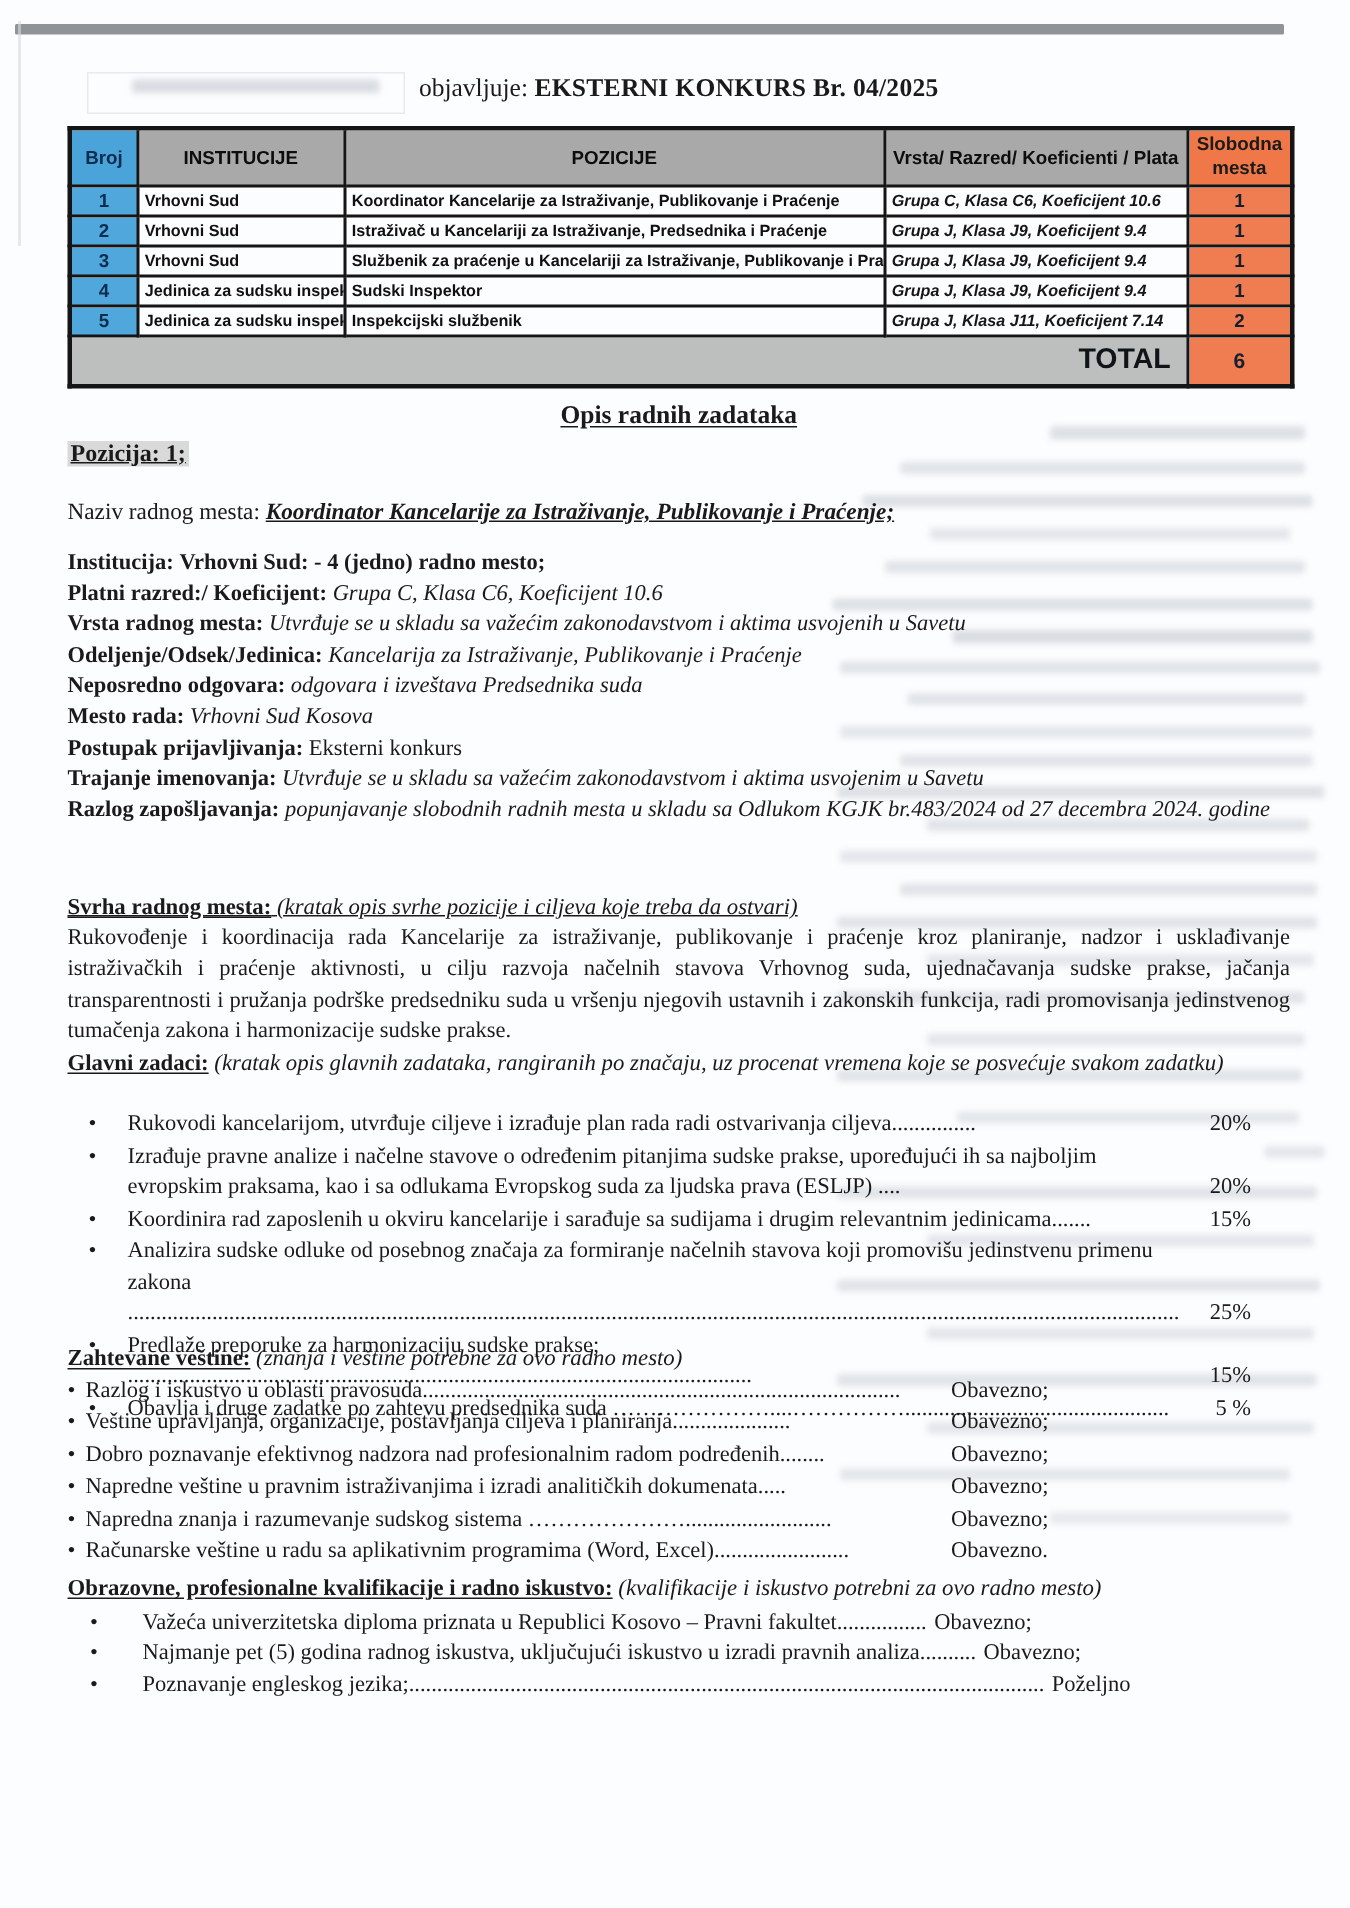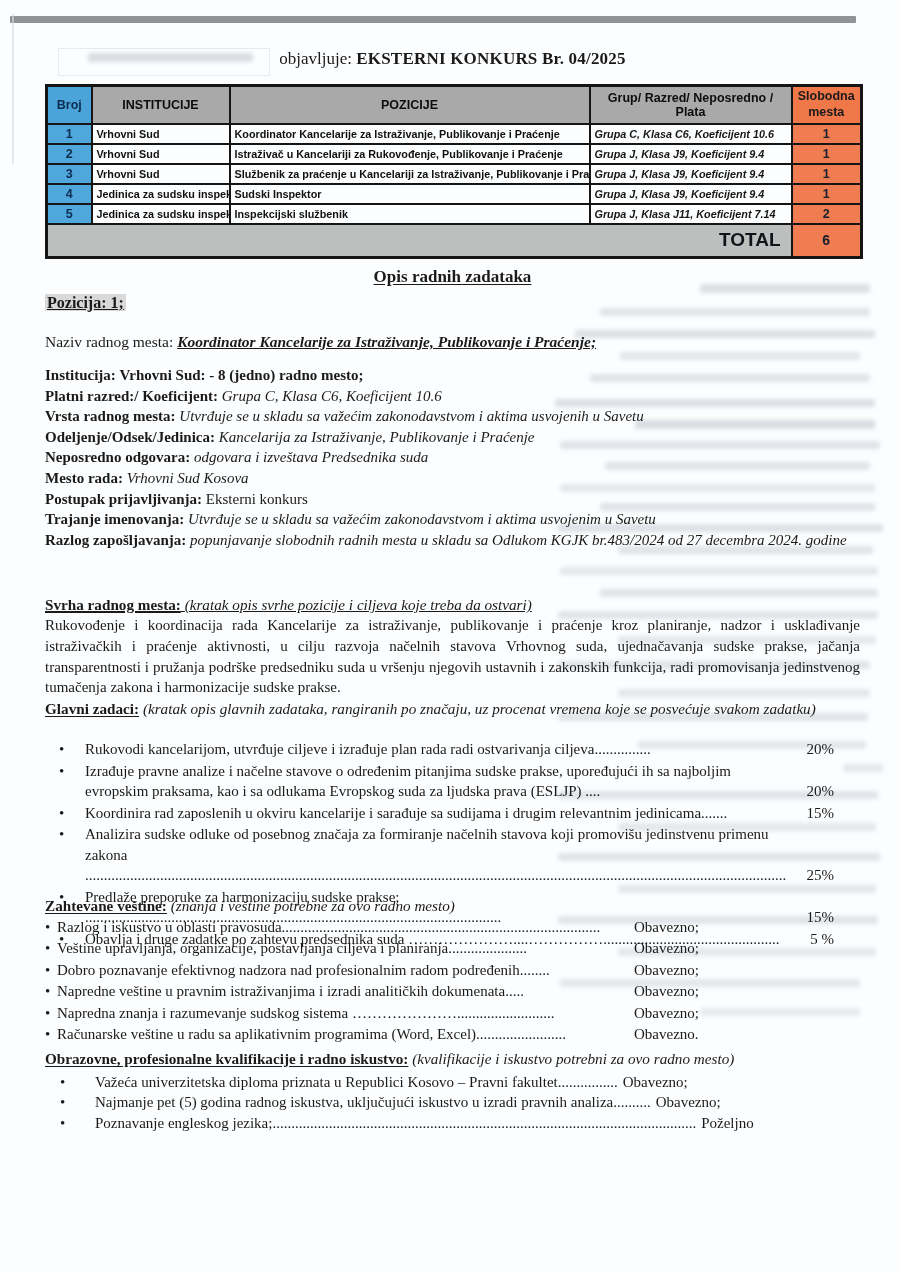--- a/index.html
+++ b/index.html
@@ -143,36 +143,36 @@
           <col style="width:138px">
           <col style="width:360px">
         <col style="width:202px">
           <col style="width:70px">
       </colgroup>
       <thead>
         <tr class="hdr">
           <th class="h-blue">Broj</th>
           <th class="h-gray">INSTITUCIJE</th>
           <th class="h-gray">POZICIJE</th>
-          <th class="h-gray">Grup/ Razred/ Neposredno / Plata</th>
+          <th class="h-gray">Vrsta/ Razred/ Koeficienti / Plata</th>
           <th class="h-orange">Slobodna mesta</th>
         </tr>
       </thead>
       <tbody id="t-rows">
           <tr class="row">
             <td class="c-broj">1</td>
             <td class="c-inst">Vrhovni Sud</td>
             <td class="c-poz">Koordinator Kancelarije za Istraživanje, Publikovanje i Praćenje</td>
             <td class="c-grp">Grupa C, Klasa C6, Koeficijent 10.6</td>
             <td class="c-free">1</td>
           </tr>
           <tr class="row">
             <td class="c-broj">2</td>
             <td class="c-inst">Vrhovni Sud</td>
-            <td class="c-poz">Istraživač u Kancelariji za Rukovođenje, Publikovanje i Praćenje</td>
+            <td class="c-poz">Istraživač u Kancelariji za Istraživanje, Predsednika i Praćenje</td>
             <td class="c-grp">Grupa J, Klasa J9, Koeficijent 9.4</td>
             <td class="c-free">1</td>
           </tr>
           <tr class="row">
             <td class="c-broj">3</td>
             <td class="c-inst">Vrhovni Sud</td>
             <td class="c-poz">Službenik za praćenje u Kancelariji za Istraživanje, Publikovanje i Praćenje</td>
             <td class="c-grp">Grupa J, Klasa J9, Koeficijent 9.4</td>
             <td class="c-free">1</td>
           </tr>
@@ -205,21 +205,21 @@
   <div class="blk pozicija-line">
     <span>Pozicija: 1;</span>
   </div>
 
   <div class="blk naziv-line">
     <span class="lbl">Naziv radnog mesta:</span>
     <span class="val">Koordinator Kancelarije za Istraživanje, Publikovanje i Praćenje;</span>
   </div>
 
   <div class="blk details" id="details">
-      <div class="d-line"><span class="d-label">Institucija:</span> <span class="d-bold">Vrhovni Sud: - 8 (jedno) radno mesto;</span></div>
+      <div class="d-line"><span class="d-label">Institucija:</span> <span class="d-bold">Vrhovni Sud: - 4 (jedno) radno mesto;</span></div>
       <div class="d-line"><span class="d-label">Platni razred:/ Koeficijent:</span> <span class="d-italic">Grupa C, Klasa C6, Koeficijent 10.6</span></div>
       <div class="d-line"><span class="d-label">Vrsta radnog mesta:</span> <span class="d-italic">Utvrđuje se u skladu sa važećim zakonodavstvom i aktima usvojenih u Savetu</span></div>
       <div class="d-line"><span class="d-label">Odeljenje/Odsek/Jedinica:</span> <span class="d-italic">Kancelarija za Istraživanje, Publikovanje i Praćenje</span></div>
       <div class="d-line"><span class="d-label">Neposredno odgovara:</span> <span class="d-italic">odgovara i izveštava Predsednika suda</span></div>
       <div class="d-line"><span class="d-label">Mesto rada:</span> <span class="d-italic">Vrhovni Sud Kosova</span></div>
       <div class="d-line"><span class="d-label">Postupak prijavljivanja:</span> <span>Eksterni konkurs</span></div>
       <div class="d-line"><span class="d-label">Trajanje imenovanja:</span> <span class="d-italic">Utvrđuje se u skladu sa važećim zakonodavstvom i aktima usvojenim u Savetu</span></div>
       <div class="d-line"><span class="d-label">Razlog zapošljavanja:</span> <span class="d-italic">popunjavanje slobodnih radnih mesta u skladu sa Odlukom KGJK br.483/2024 od 27 decembra 2024. godine</span></div>
     </div>
 

